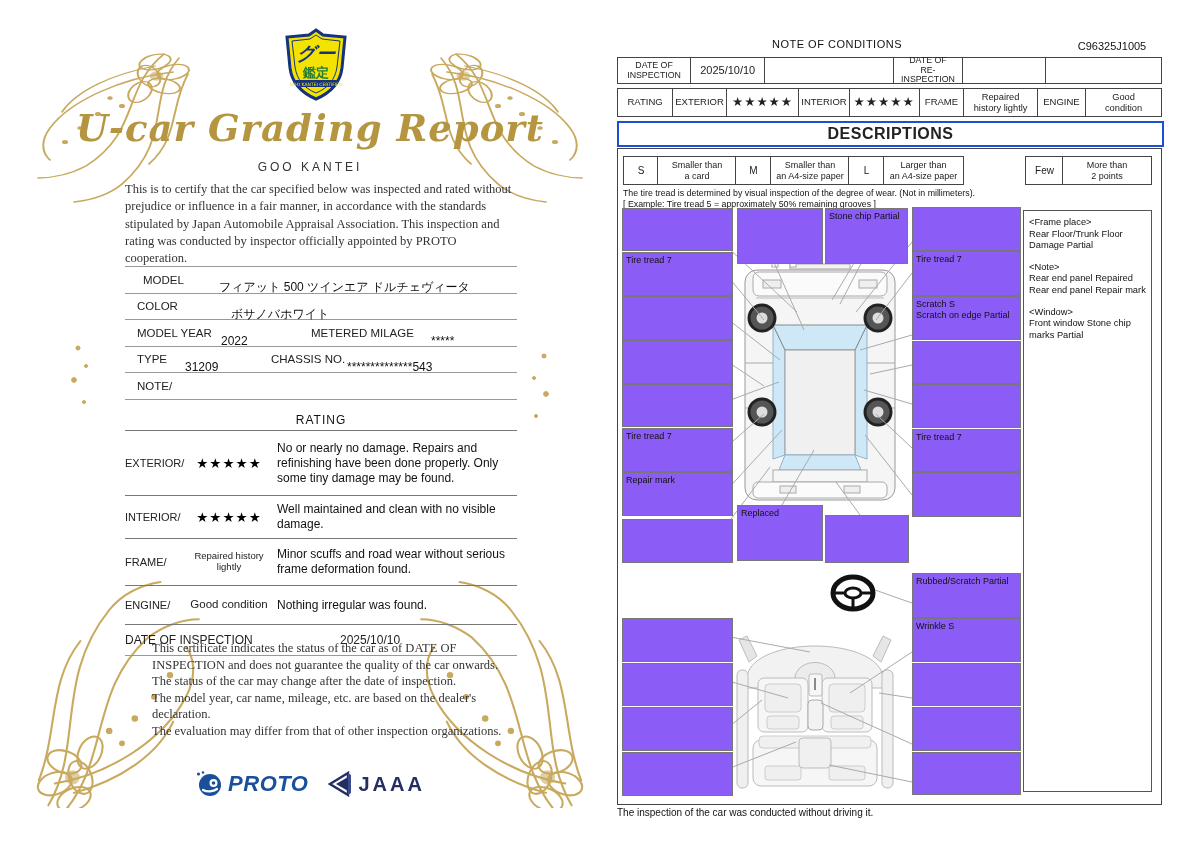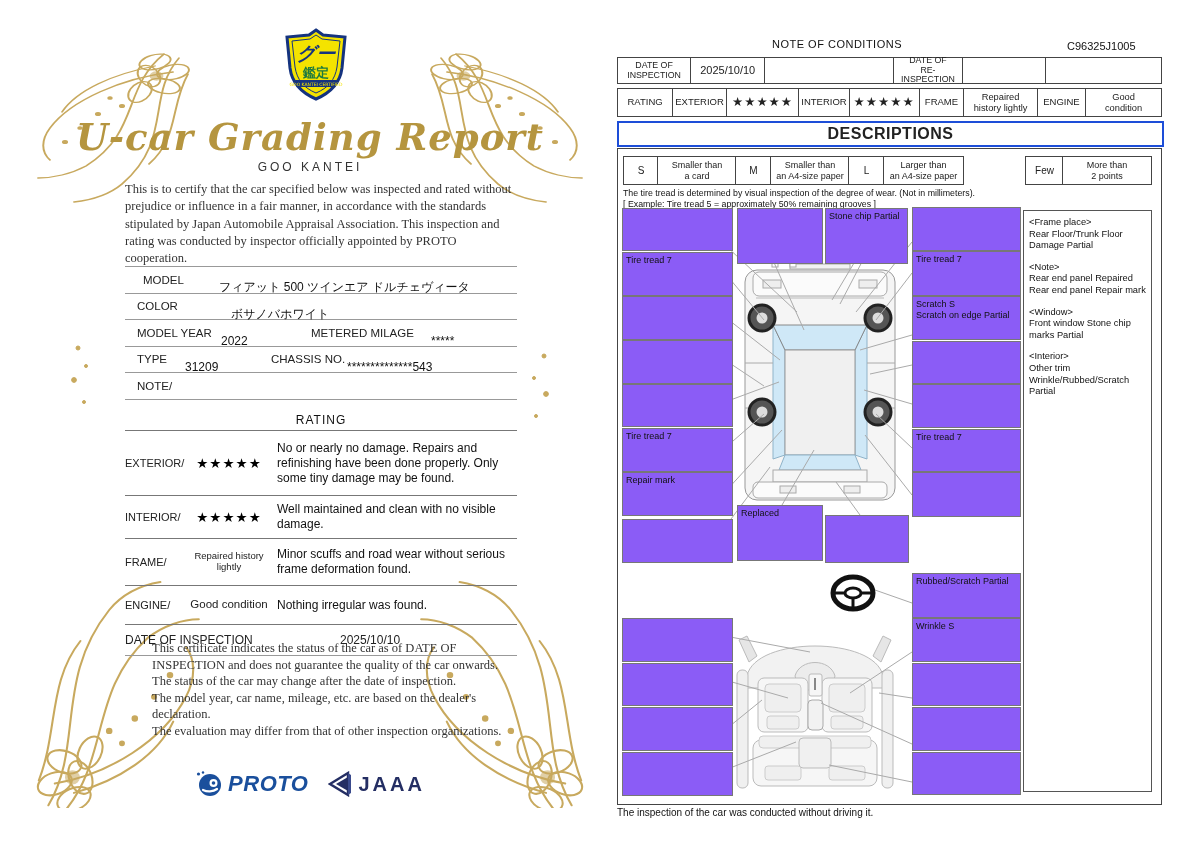--- a/index.html
+++ b/index.html
@@ -107,21 +107,21 @@
 
   <svg class="abs" style="left:253px;top:10px" width="66" height="74" viewBox="0 0 66 74">
     <path d="M33 2 L40 7 L62 9 L59 40 C57 56 47 65 33 71 C19 65 9 56 7 40 L4 9 L26 7 Z" fill="#f4e300" stroke="#15337f" stroke-width="3"></path>
     <path d="M33 7 L39 11 L57 13 L54 39 C52 52 45 60 33 65 C21 60 14 52 12 39 L9 13 L27 11 Z" fill="none" stroke="#15337f" stroke-width="1"></path>
     <text x="33" y="32" text-anchor="middle" font-size="19" font-weight="bold" font-style="italic" fill="#15337f" font-family="DejaVu Sans, sans-serif">グー</text>
     <text x="33" y="49" text-anchor="middle" font-size="13" font-weight="bold" fill="#1e7a3e" font-family="DejaVu Sans, sans-serif">鑑定</text>
     <path d="M12 52 L54 52 L52 59 L14 59 Z" fill="#15337f"></path>
     <text x="33" y="57.5" text-anchor="middle" font-size="4.5" fill="#f4e300" font-family="DejaVu Sans, sans-serif">GOO KANTEI CERTIFIED</text>
   </svg>
 
-  <div class="abs cert-title" style="top:97px">U-car Grading Report</div>
+  <div class="abs cert-title" style="top:88px">U-car Grading Report</div>
   <div class="abs cert-org" style="top:142px">GOO KANTEI</div>
 
   <div class="abs cert-intro" style="left:95px;top:163px;width:392px">This is to certify that the car specified below was inspected and rated without prejudice or influence in a fair manner, in accordance with the standards stipulated by Japan Automobile Appraisal Association. This inspection and rating was conducted by inspector officially appointed by PROTO cooperation.</div>
 
 
   <div class="abs spec" style="left:95px;top:248px">
     <div class="spec-row">
       <span class="lab" style="width:76px;padding-left:18px">MODEL</span>
       <span class="val">フィアット 500 ツインエア ドルチェヴィータ</span>
     </div>
@@ -199,21 +199,21 @@
         <path d="M20 2 L23 4 L23 22 L20 24 Z" fill="#3a4a8c"></path>
       </svg>
       <span class="jaaa-text">JAAA</span>
     </span>
   </div>
 </div>
 
 <div class="rp">
 
   <div class="abs rp-title" style="left:60px;top:8px;width:330px">NOTE OF CONDITIONS</div>
-  <div class="abs doc-no" style="right:3px;top:10px;width:90px;text-align:left">C96325J1005</div>
+  <div class="abs doc-no" style="right:3px;top:10px;width:90px;text-align:center">C96325J1005</div>
 
   <div class="abs tbl" style="left:5px;top:27px;width:543px;height:25px">
     <div class="cell pre" style="flex:72;font-size:8.8px">DATE OF
 INSPECTION</div>
     <div class="cell" style="flex:73;font-size:11px">2025/10/10</div>
     <div class="cell" style="flex:131"></div>
     <div class="cell pre" style="flex:67;font-size:8.8px">DATE OF
 RE-INSPECTION</div>
     <div class="cell" style="flex:83"></div>
     <div class="cell" style="flex:117"></div>
@@ -259,26 +259,20 @@
       <div class="pre">Rear Floor/Trunk Floor Damage Partial</div>
     </div>
     <div class="notes-sec">
       <div>&lt;Note&gt;</div>
       <div class="pre">Rear end panel Repaired
 Rear end panel Repair mark</div>
     </div>
     <div class="notes-sec">
       <div>&lt;Window&gt;</div>
       <div class="pre">Front window Stone chip marks Partial</div>
-    </div>
-    <div class="notes-sec">
-      <div>&lt;Interior&gt;</div>
-      <div class="pre">Other trim
-Wrinkle/Rubbed/Scratch
-Partial</div>
     </div>
   </div>
 
   <svg class="lines" width="548" height="790" viewBox="0 0 548 790">
     <g stroke="#aaa" stroke-width="1">
       <line x1="113" y1="215" x2="185" y2="282"></line>
       <line x1="113" y1="243" x2="152" y2="290"></line>
       <line x1="113" y1="287" x2="168" y2="330"></line>
       <line x1="113" y1="330" x2="152" y2="356"></line>
       <line x1="113" y1="372" x2="167" y2="352"></line>

